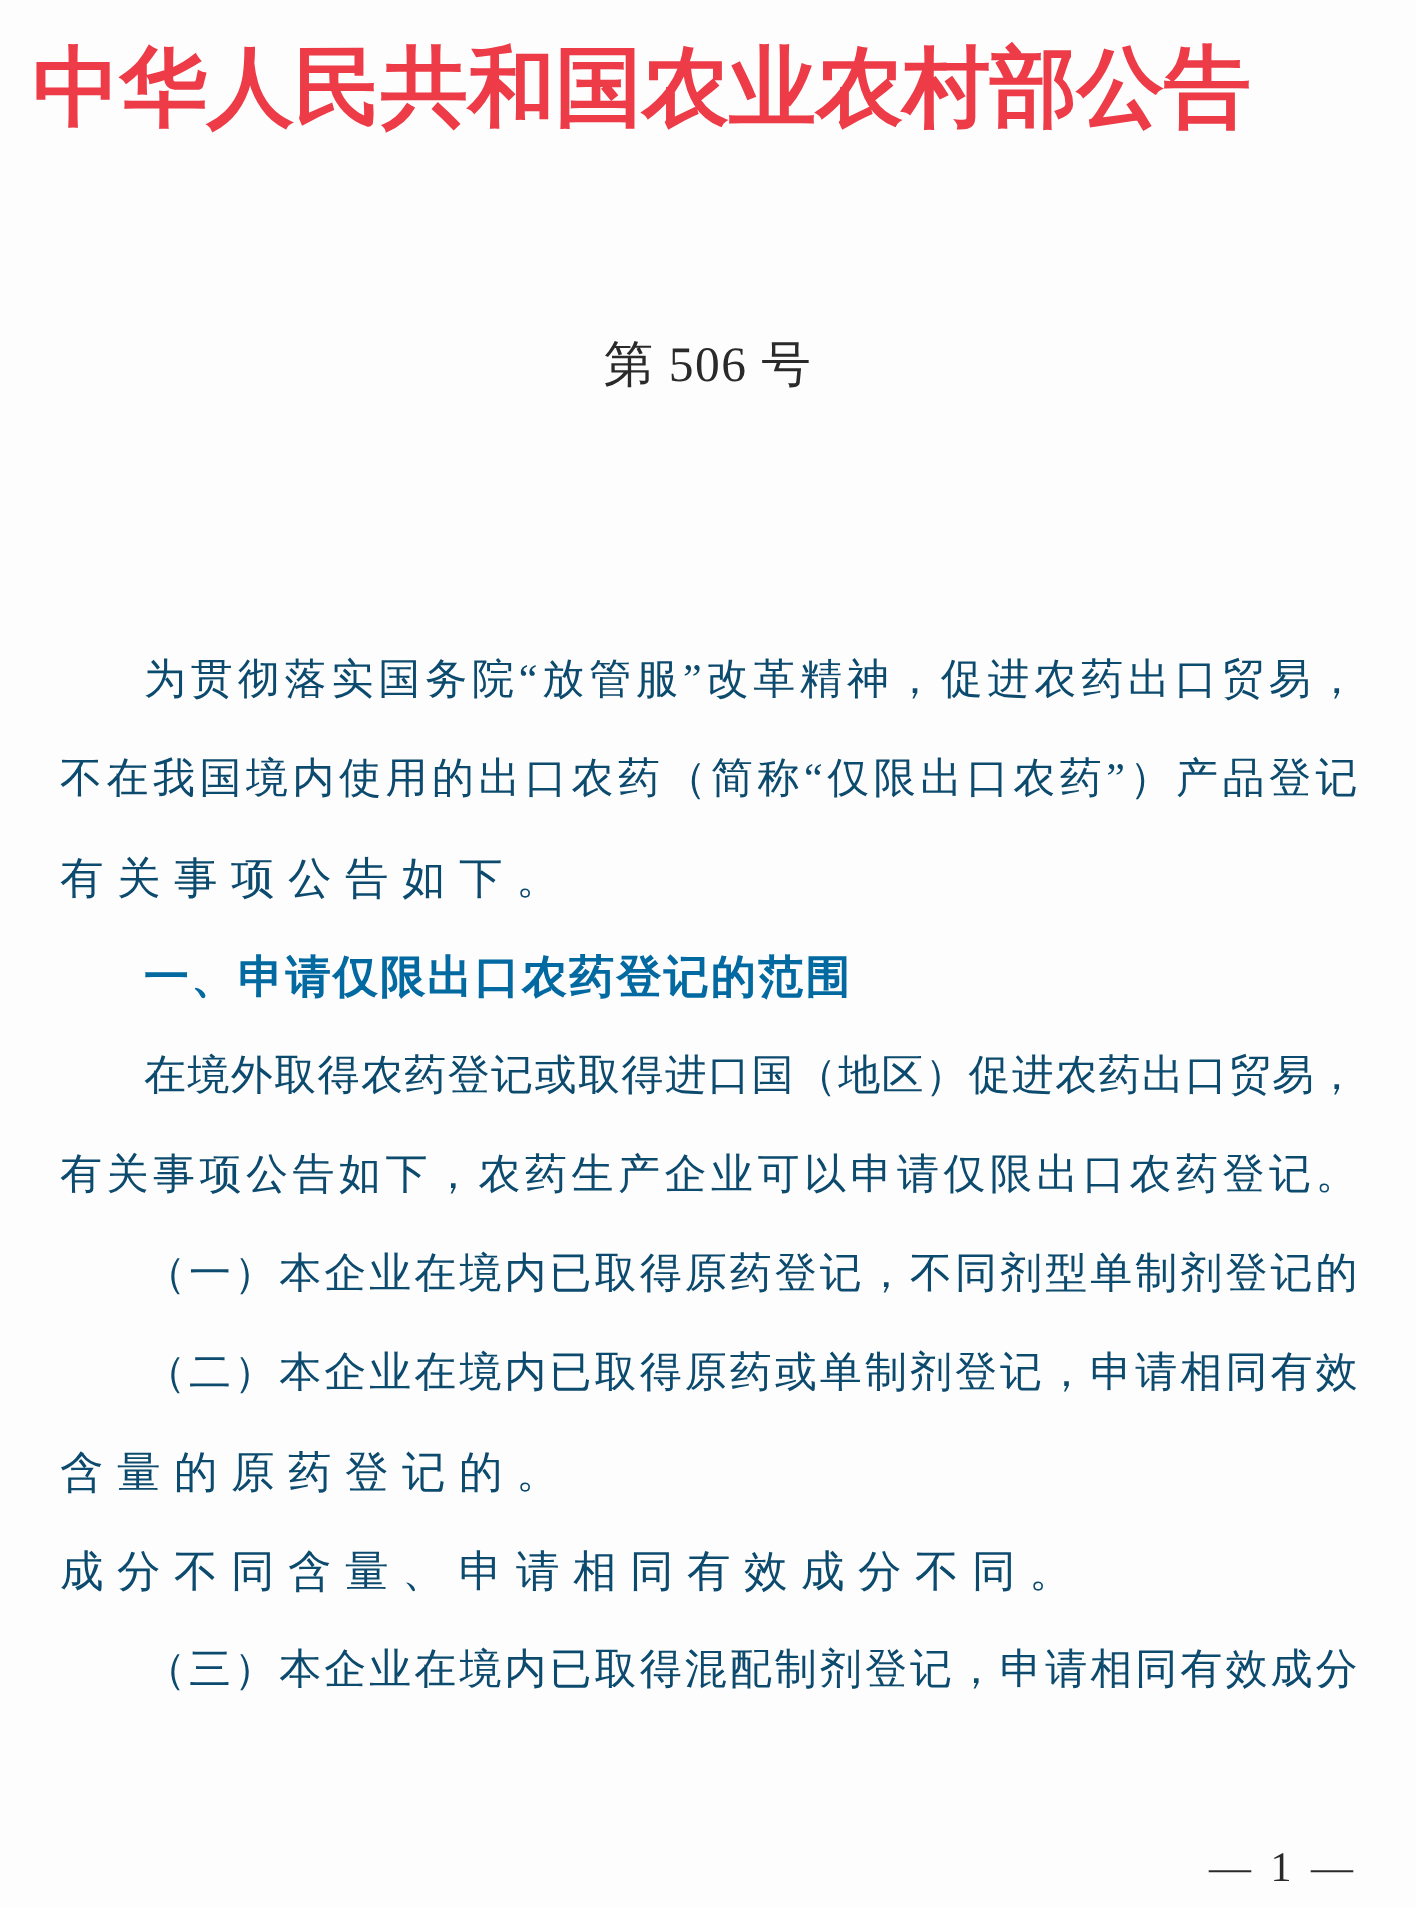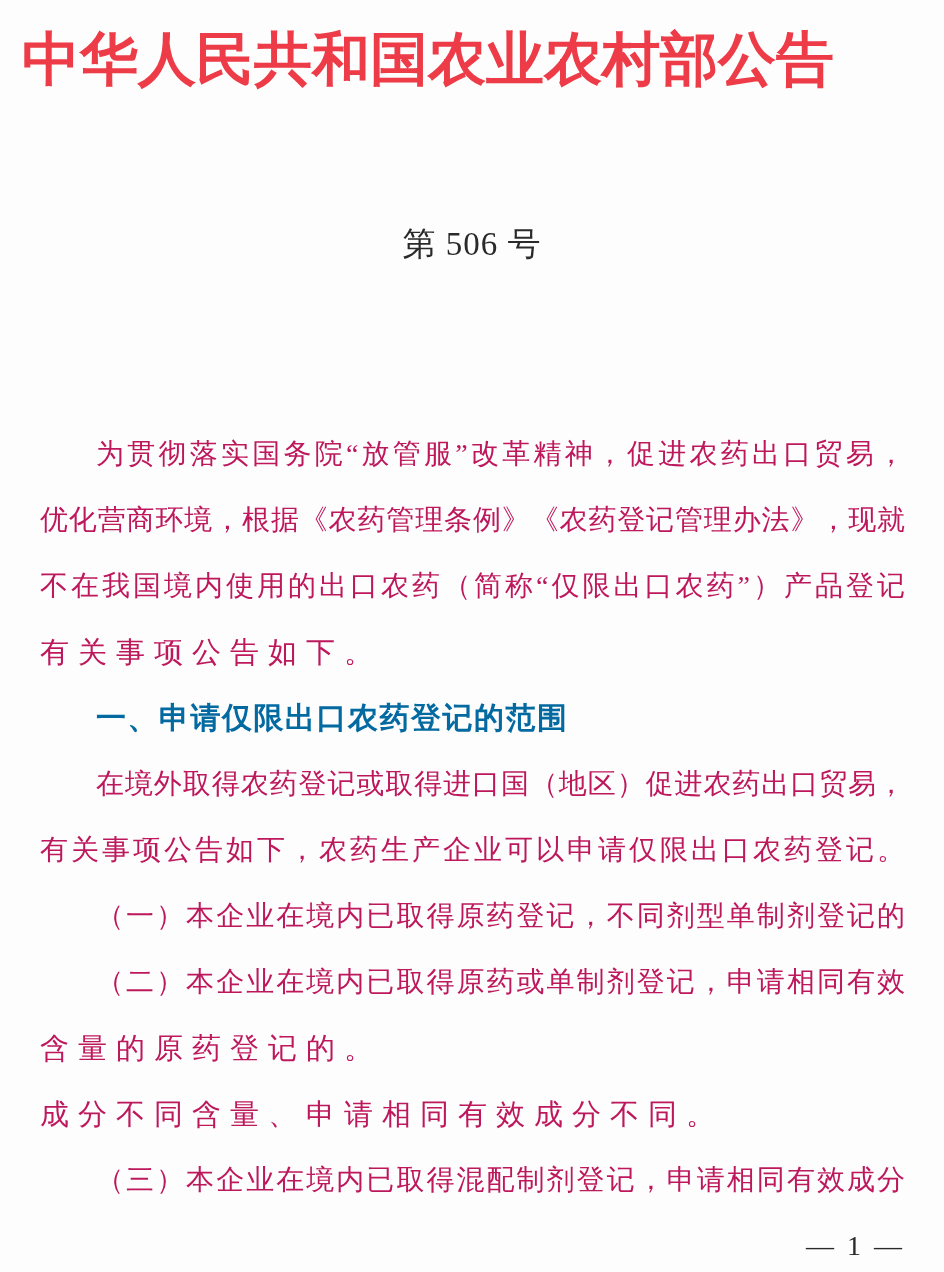--- a/index.html
+++ b/index.html
@@ -22,21 +22,21 @@
     top: 16px;
     left: 0;
     width: 856px;
     height: 86px;
     line-height: 86px;
     text-align: center;
     font-size: 58px;
     font-weight: bold;
     letter-spacing: 0px;
     color: #ed3b47;
-    font-family: Liberation Sans, sans-serif;
+    font-family: Liberation Serif, serif;
     white-space: nowrap;
   }
   .doc-number {
     position: absolute;
     top: 222px;
     left: 0;
     width: 944px;
     height: 44px;
     line-height: 44px;
     text-align: center;
@@ -48,21 +48,21 @@
     position: absolute;
     top: 421px;
     left: 40px;
     width: 865px;
   }
   .line {
     height: 66px;
     line-height: 66px;
     white-space: nowrap;
     font-size: 29px;
-    color: #be185d;
+    color: #0c4a6e;
   }
   .line.indent {
     text-indent: 56px;
   }
   .line.fill {
     font-size: 28px;
     letter-spacing: 0px;
     white-space: normal;
     text-align: justify;
     text-align-last: justify;
@@ -95,21 +95,20 @@
 <body>
 
 <div class="page">
 
   <div class="doc-title">中华人民共和国农业农村部公告</div>
 
   <div class="doc-number">第 506 号</div>
 
   <div class="body-lines">
     <div class="line fill indent">为贯彻落实国务院“放管服”改革精神，促进农药出口贸易，</div>
-    <div class="line fill">优化营商环境，根据《农药管理条例》《农药登记管理办法》，现就</div>
     <div class="line fill">不在我国境内使用的出口农药（简称“仅限出口农药”）产品登记</div>
     <div class="line loose">有关事项公告如下。</div>
     <div class="line heading indent">一、申请仅限出口农药登记的范围</div>
     <div class="line fill indent">在境外取得农药登记或取得进口国（地区）促进农药出口贸易，</div>
     <div class="line fill">有关事项公告如下，农药生产企业可以申请仅限出口农药登记。</div>
     <div class="line fill indent">（一）本企业在境内已取得原药登记，不同剂型单制剂登记的</div>
     <div class="line fill indent">（二）本企业在境内已取得原药或单制剂登记，申请相同有效</div>
     <div class="line loose">含量的原药登记的。</div>
     <div class="line loose">成分不同含量、申请相同有效成分不同。</div>
     <div class="line fill indent">（三）本企业在境内已取得混配制剂登记，申请相同有效成分</div>

